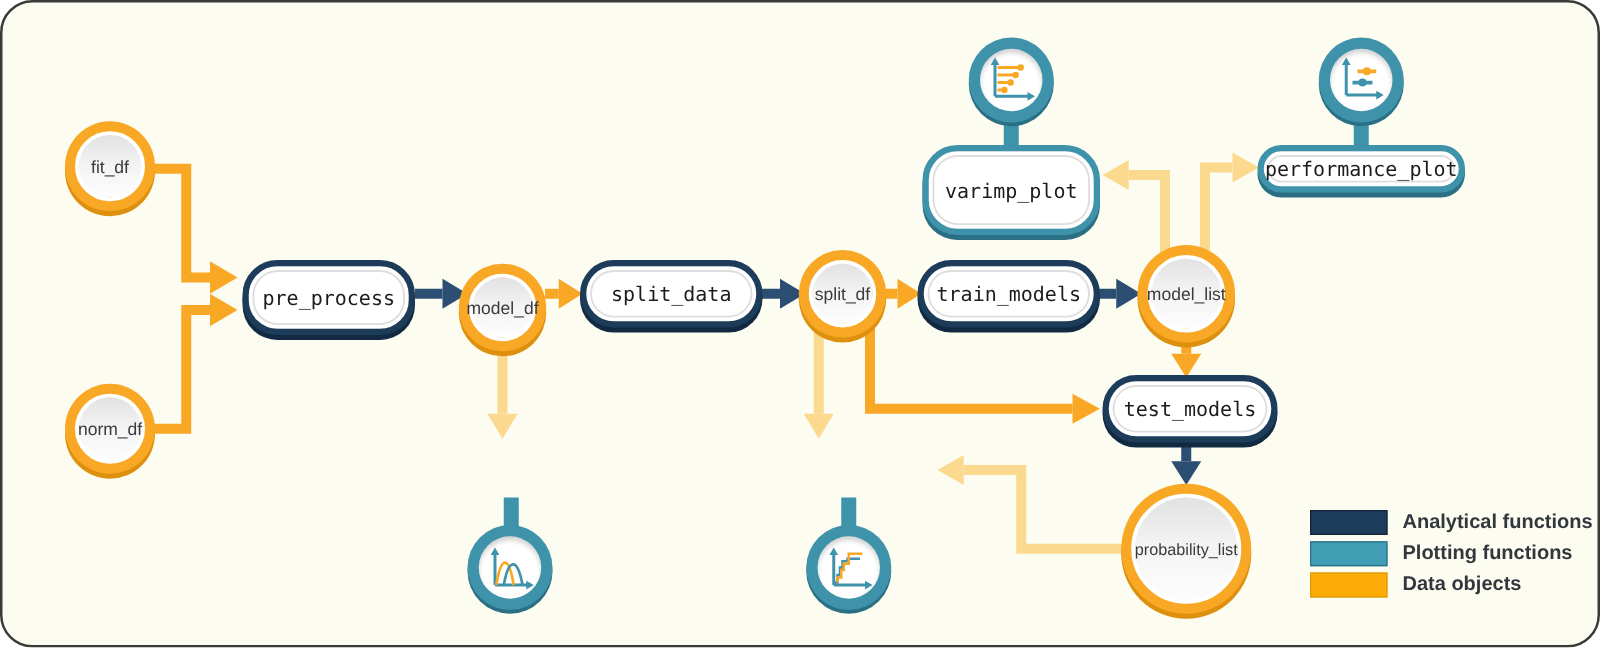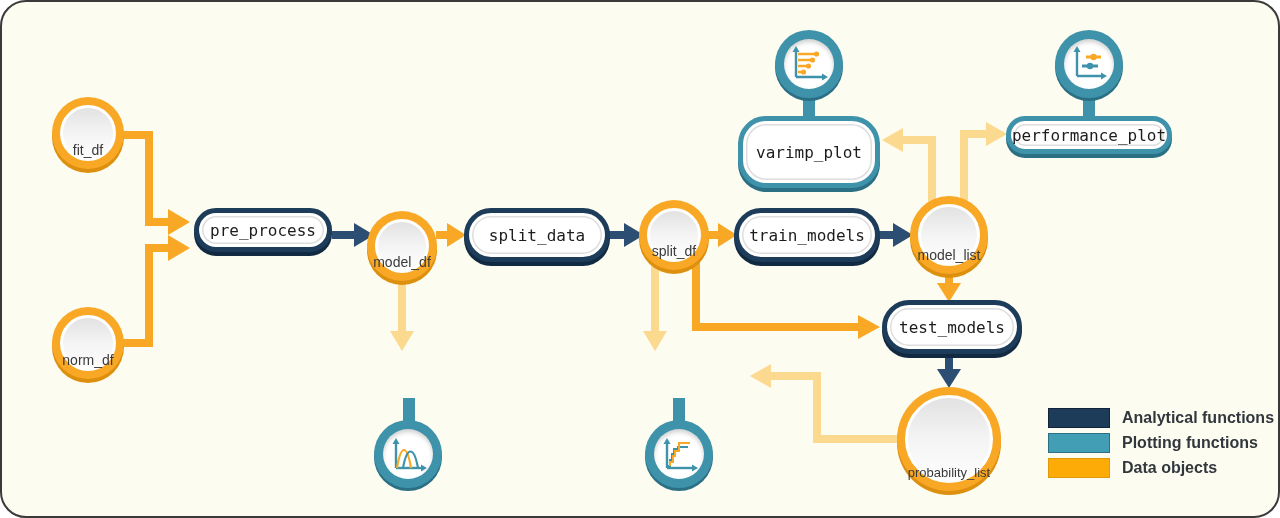--- a/index.html
+++ b/index.html
@@ -37,21 +37,21 @@
   
   .data-node{
     position:absolute;z-index:2;border-radius:50%;
     background:#f9a826;
     box-shadow:0 4px 0 0 #dd8f0e;
   }
   .data-node .inner{
     position:absolute;inset:8px;border-radius:50%;
     border:3px solid #ffffff;
     background:linear-gradient(180deg,#e2e2e2 0%,#f4f4f4 50%,#fdfdfd 100%);
-    display:flex;align-items:flex-end;justify-content:center;
+    display:flex;align-items:center;justify-content:center;
     font-size:14px;color:#3a3a3a;
   }
   .data-node.large .inner{font-size:13px;}
 
   
   .icon-node{
     position:absolute;z-index:2;border-radius:50%;
     background:#3e93ab;
     box-shadow:0 3px 0 0 #2a6f84;
   }
@@ -172,21 +172,21 @@
         <span>model_list</span>
       </div>
   </div>
 
   <div class="data-node large" style="left:895px;top:385px;width:104px;height:104px;">
     <div class="inner">
         <span>probability_list</span>
       </div>
   </div>
 
-  <div class="pill analytical" style="left:192px;top:206px;width:138px;height:44px;">
+  <div class="pill analytical" style="left:192px;top:206px;width:138px;height:60px;">
     <span>pre_process</span>
   </div>
 
   <div class="pill analytical" style="left:462px;top:206px;width:146px;height:54px;">
     <span>split_data</span>
   </div>
 
   <div class="pill analytical" style="left:732px;top:206px;width:146px;height:54px;">
     <span>train_models</span>
   </div>

